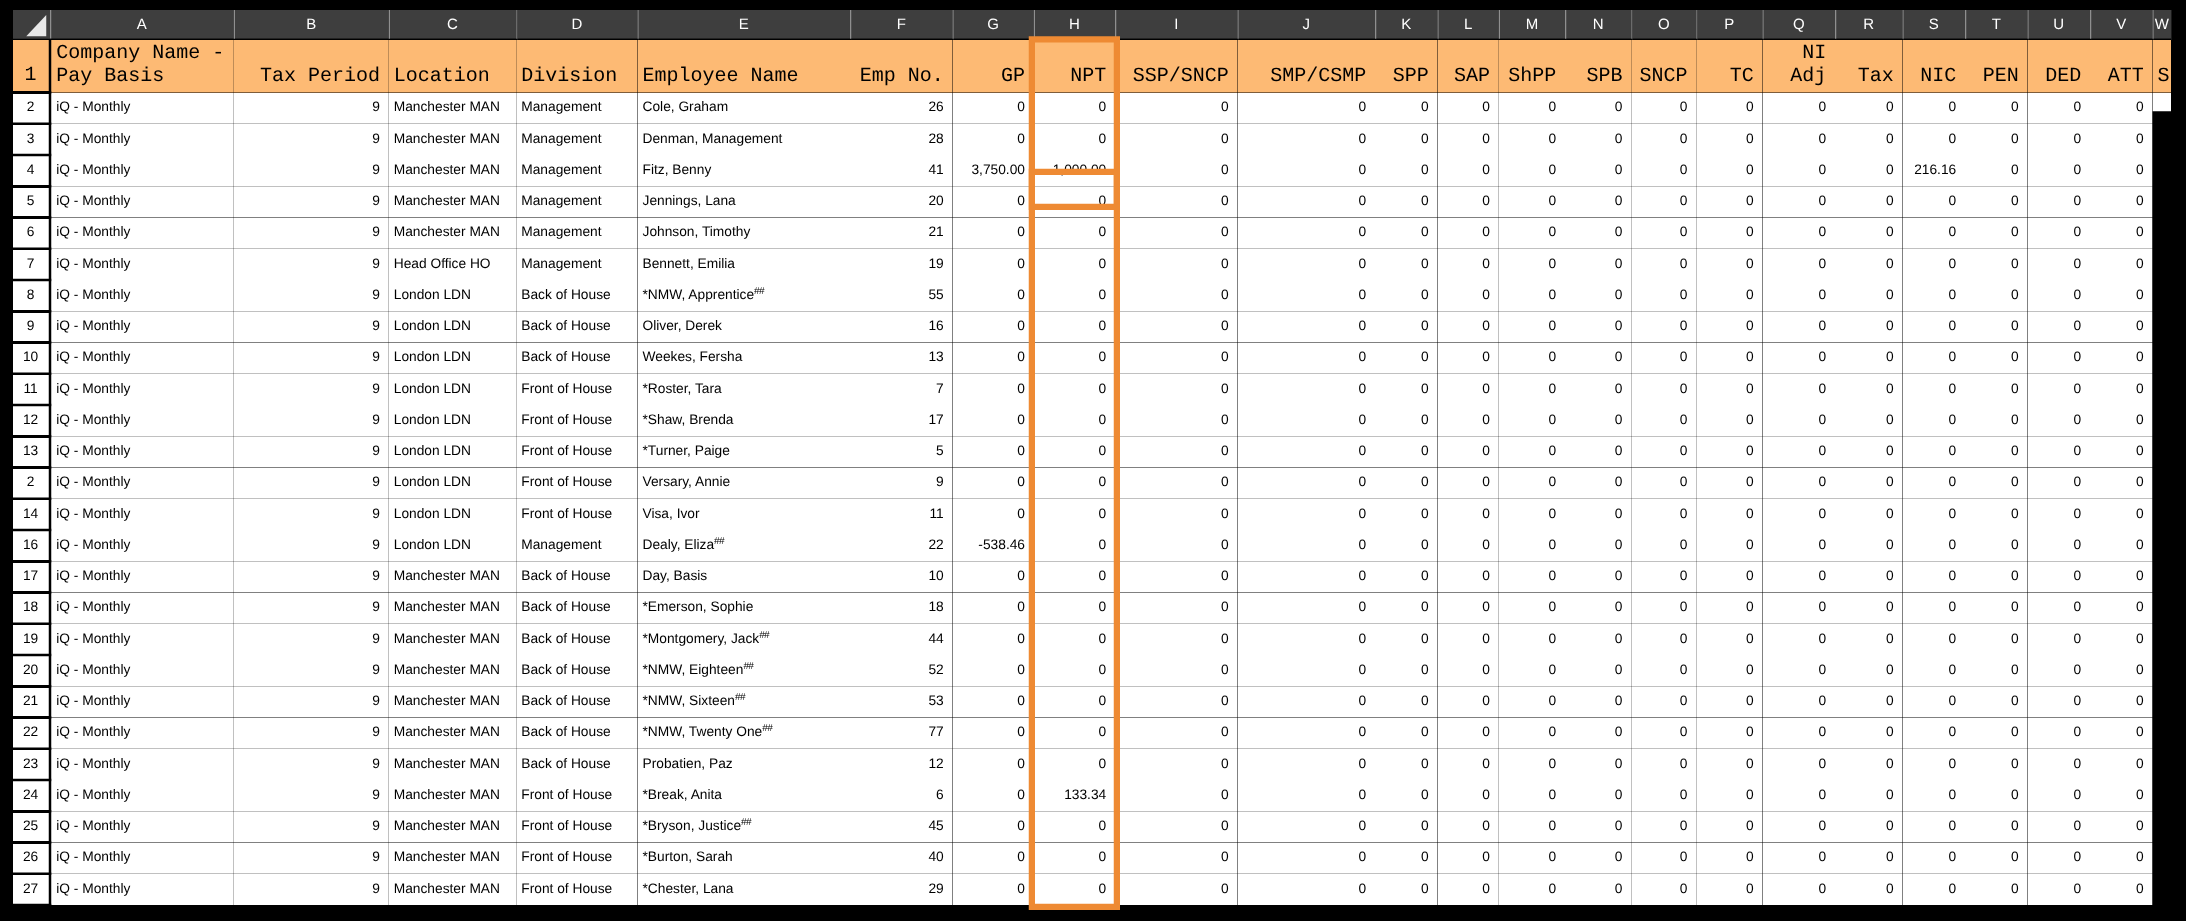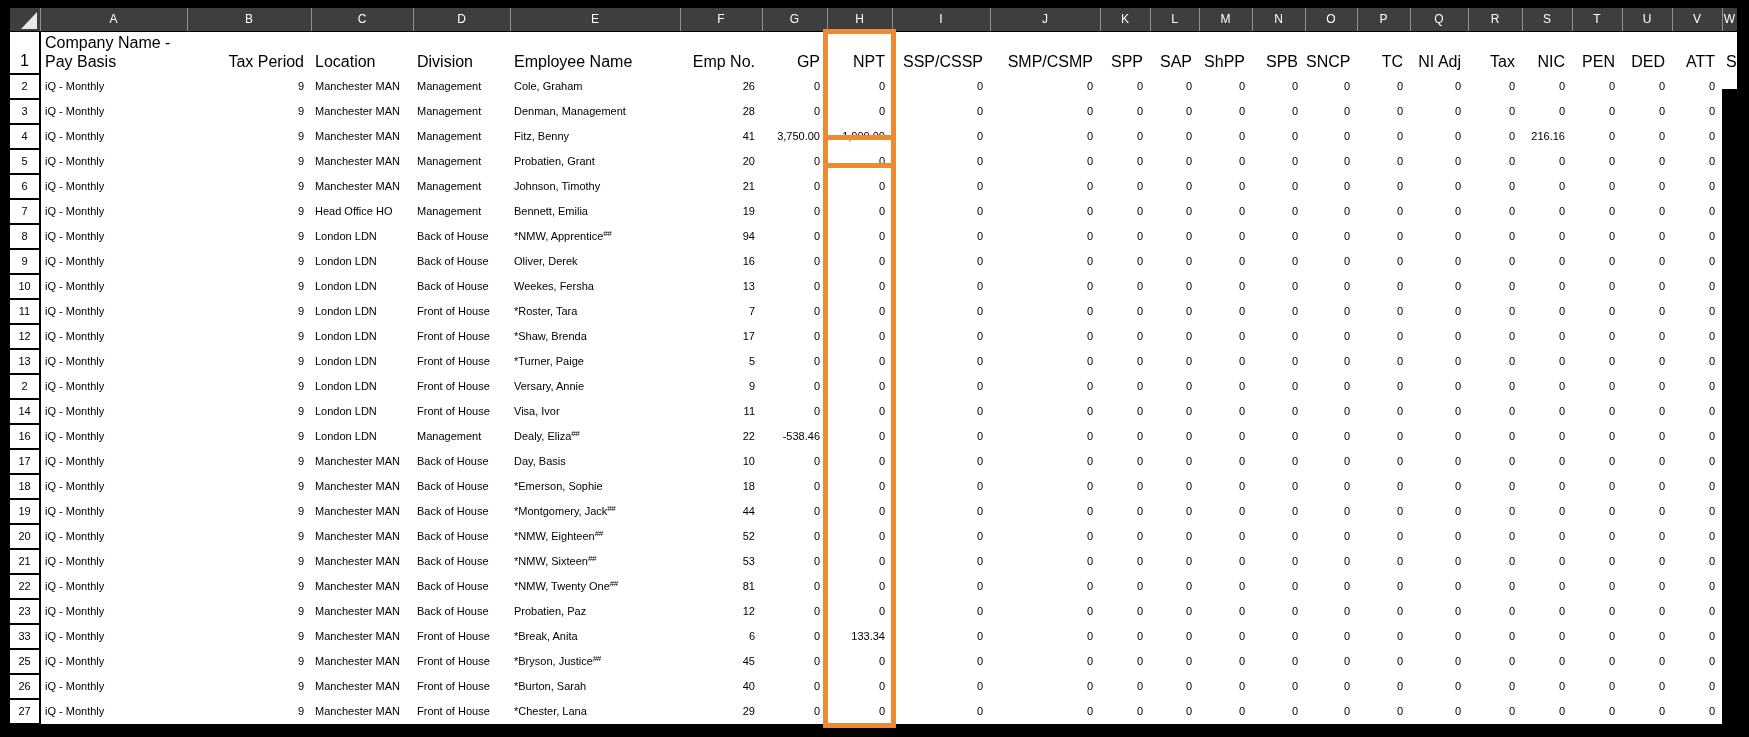--- a/index.html
+++ b/index.html
@@ -25,23 +25,24 @@
     border-left:16px solid transparent;border-bottom:17px solid #E8E8E8;
   }
   
   td.rownum{
     background:#3E3E3E;color:#fff;font-size:13px;text-align:center;
     border-right:2px solid #000;border-bottom:2px solid #000;
     vertical-align:middle;padding:0;
   }
   
   tr.hdr td{
-    background:#ffffff;color:#000;font-size:16px;height:41px;
+    background:#fdba74;color:#000;font-size:16px;height:41px;
     vertical-align:bottom;padding-bottom:3px;white-space:normal;
     line-height:19px;
+    font-family:Liberation Mono, monospace;
   }
   
   tr.data td{
     background:#fff;color:#000;font-size:11px;height:25px;
     vertical-align:middle;
   }
   td.al{text-align:left;padding-left:4px;}
   td.ar{text-align:right;padding-right:7px;}
   tr.hdr td.al{padding-left:4px;}
   .supmark{font-size:8px;position:relative;top:-4px;letter-spacing:-0.5px;}
@@ -120,21 +121,21 @@
         <tr class="hdr">
           <td class="rownum">1</td>
           <td class="al">Company Name - Pay Basis</td>
           <td class="ar">Tax Period</td>
           <td class="al">Location</td>
           <td class="al">Division</td>
           <td class="al">Employee Name</td>
           <td class="ar">Emp No.</td>
           <td class="ar">GP</td>
           <td class="ar">NPT</td>
-          <td class="ar">SSP/CSSP</td>
+          <td class="ar">SSP/SNCP</td>
           <td class="ar">SMP/CSMP</td>
           <td class="ar">SPP</td>
           <td class="ar">SAP</td>
           <td class="ar">ShPP</td>
           <td class="ar">SPB</td>
           <td class="ar">SNCP</td>
           <td class="ar">TC</td>
           <td class="ar">NI Adj</td>
           <td class="ar">Tax</td>
           <td class="ar">NIC</td>
@@ -220,21 +221,21 @@
           <td class="ar">0</td>
           <td class="ar">0</td>
           <td class="al"></td>
         </tr>
         <tr class="data">
           <td class="rownum">5</td>
           <td class="al">iQ - Monthly</td>
           <td class="ar">9</td>
           <td class="al">Manchester MAN</td>
           <td class="al">Management</td>
-          <td class="al">Probatien, Grant</td>
+          <td class="al">Jennings, Lana</td>
           <td class="ar">20</td>
           <td class="ar">0</td>
           <td class="ar">0</td>
           <td class="ar">0</td>
           <td class="ar">0</td>
           <td class="ar">0</td>
           <td class="ar">0</td>
           <td class="ar">0</td>
           <td class="ar">0</td>
           <td class="ar">0</td>
@@ -299,21 +300,21 @@
           <td class="ar">0</td>
           <td class="al"></td>
         </tr>
         <tr class="data">
           <td class="rownum">8</td>
           <td class="al">iQ - Monthly</td>
           <td class="ar">9</td>
           <td class="al">London LDN</td>
           <td class="al">Back of House</td>
           <td class="al">*NMW, Apprentice<span class="supmark">##</span></td>
-          <td class="ar">94</td>
+          <td class="ar">55</td>
           <td class="ar">0</td>
           <td class="ar">0</td>
           <td class="ar">0</td>
           <td class="ar">0</td>
           <td class="ar">0</td>
           <td class="ar">0</td>
           <td class="ar">0</td>
           <td class="ar">0</td>
           <td class="ar">0</td>
           <td class="ar">0</td>
@@ -663,21 +664,21 @@
           <td class="ar">0</td>
           <td class="al"></td>
         </tr>
         <tr class="data">
           <td class="rownum">22</td>
           <td class="al">iQ - Monthly</td>
           <td class="ar">9</td>
           <td class="al">Manchester MAN</td>
           <td class="al">Back of House</td>
           <td class="al">*NMW, Twenty One<span class="supmark">##</span></td>
-          <td class="ar">81</td>
+          <td class="ar">77</td>
           <td class="ar">0</td>
           <td class="ar">0</td>
           <td class="ar">0</td>
           <td class="ar">0</td>
           <td class="ar">0</td>
           <td class="ar">0</td>
           <td class="ar">0</td>
           <td class="ar">0</td>
           <td class="ar">0</td>
           <td class="ar">0</td>
@@ -709,21 +710,21 @@
           <td class="ar">0</td>
           <td class="ar">0</td>
           <td class="ar">0</td>
           <td class="ar">0</td>
           <td class="ar">0</td>
           <td class="ar">0</td>
           <td class="ar">0</td>
           <td class="al"></td>
         </tr>
         <tr class="data">
-          <td class="rownum">33</td>
+          <td class="rownum">24</td>
           <td class="al">iQ - Monthly</td>
           <td class="ar">9</td>
           <td class="al">Manchester MAN</td>
           <td class="al">Front of House</td>
           <td class="al">*Break, Anita</td>
           <td class="ar">6</td>
           <td class="ar">0</td>
           <td class="ar">133.34</td>
           <td class="ar">0</td>
           <td class="ar">0</td>

